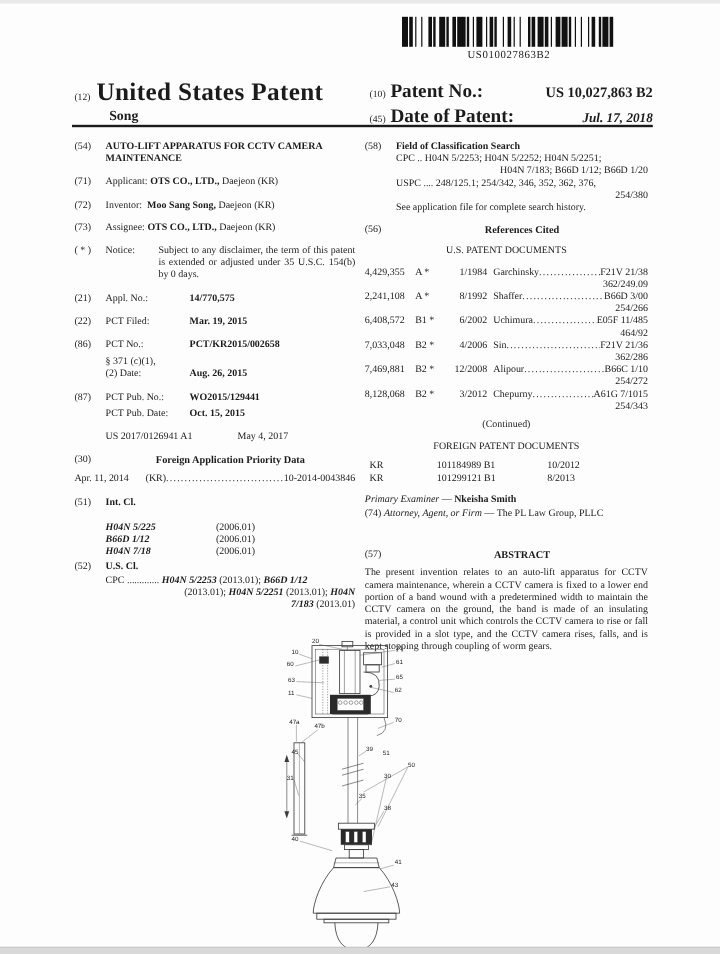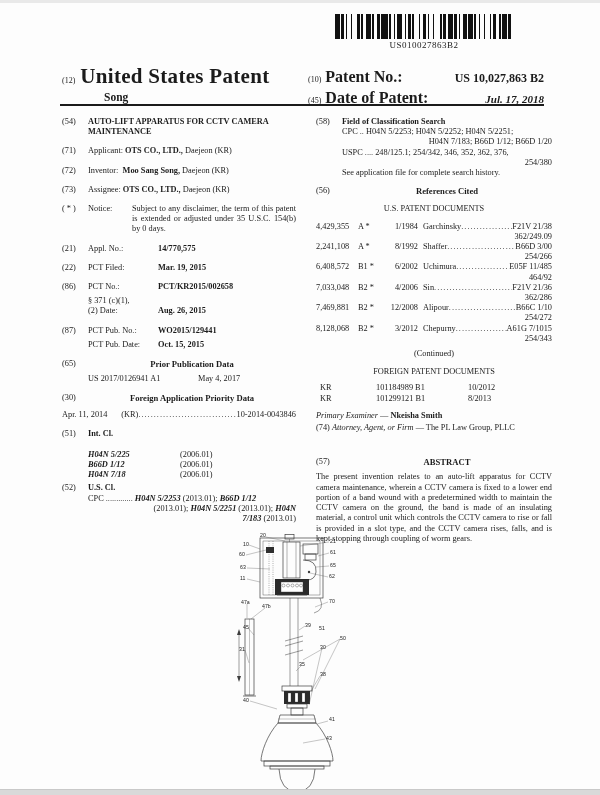--- a/index.html
+++ b/index.html
@@ -15,33 +15,33 @@
   .barcode-wrap{position:absolute;left:308px;top:14px;width:232px;text-align:center;}
   .barcode-bars{height:25px;display:flex;align-items:stretch;justify-content:center;}
   .barcode-bars i{display:block;height:100%;}
   .barcode-text{font-size:9px;letter-spacing:.5px;margin-top:1px;}
 
   
   .hdr-left{position:absolute;left:62px;top:64px;width:240px;}
   .hdr-title-row{display:flex;align-items:baseline;}
   .hdr-paren{font-size:8px;margin-right:5px;}
   .hdr-title{font-size:21px;font-weight:bold;letter-spacing:.3px;}
-  .hdr-surname{font-size:11.5px;font-weight:bold;margin:2px 0 0 42px;}
+  .hdr-surname{font-size:11.5px;font-weight:bold;margin:2px 0 0 29px;}
   .hdr-right{position:absolute;left:308px;top:68px;width:236px;font-size:11px;}
   .hdr-kv{display:flex;align-items:baseline;margin-bottom:3px;}
   .hdr-kv .p{font-size:8px;margin-right:4px;}
   .hdr-kv .k{font-weight:bold;font-size:16px;}
   .hdr-kv .v{font-weight:bold;margin-left:auto;font-size:12px;}
   .hdr-kv .v2{font-weight:bold;margin-left:auto;font-size:11px;font-style:italic;}
   .hdr-rule{position:absolute;left:60px;top:104px;width:484px;height:2px;background:#1b1b1b;}
 
   
   .col{position:absolute;top:117px;font-size:8.3px;line-height:10.2px;}
   .col-l{left:62px;width:234px;}
-  .col-r{left:316px;width:236px;}
+  .col-r{left:304px;width:236px;}
   .item{display:flex;margin-bottom:9px;}
   .tag{width:26px;flex:none;}
   .ibody{flex:1;}
   .b{font-weight:bold;}
   .bi{font-weight:bold;font-style:italic;}
   .it{font-style:italic;}
   .just{text-align:justify;}
   .ctr{text-align:center;}
   .rt{text-align:right;}
   .kv{display:flex;}
@@ -246,24 +246,20 @@
           <span class="lbl">PCT Pub. No.:</span>
           <span class="b">WO2015/129441</span>
         </span>
       <span class="kv" style="margin-top:4px">
           <span class="lbl">PCT Pub. Date:</span>
           <span class="b">Oct. 15, 2015</span>
         </span>
     </span>
   </div>
 
-  <div class="item" style="margin-bottom:5px">
-    <span class="tag">(65)</span>
-    <span class="sec-head">Prior Publication Data</span>
-  </div>
   <div class="pubdata">
     <span class="pd-no">US 2017/0126941 A1</span>
     <span>May 4, 2017</span>
   </div>
 
   <div class="item" style="margin-bottom:6px">
     <span class="tag">(30)</span>
     <span class="sec-head">Foreign Application Priority Data</span>
   </div>
   <div class="prio-row">

